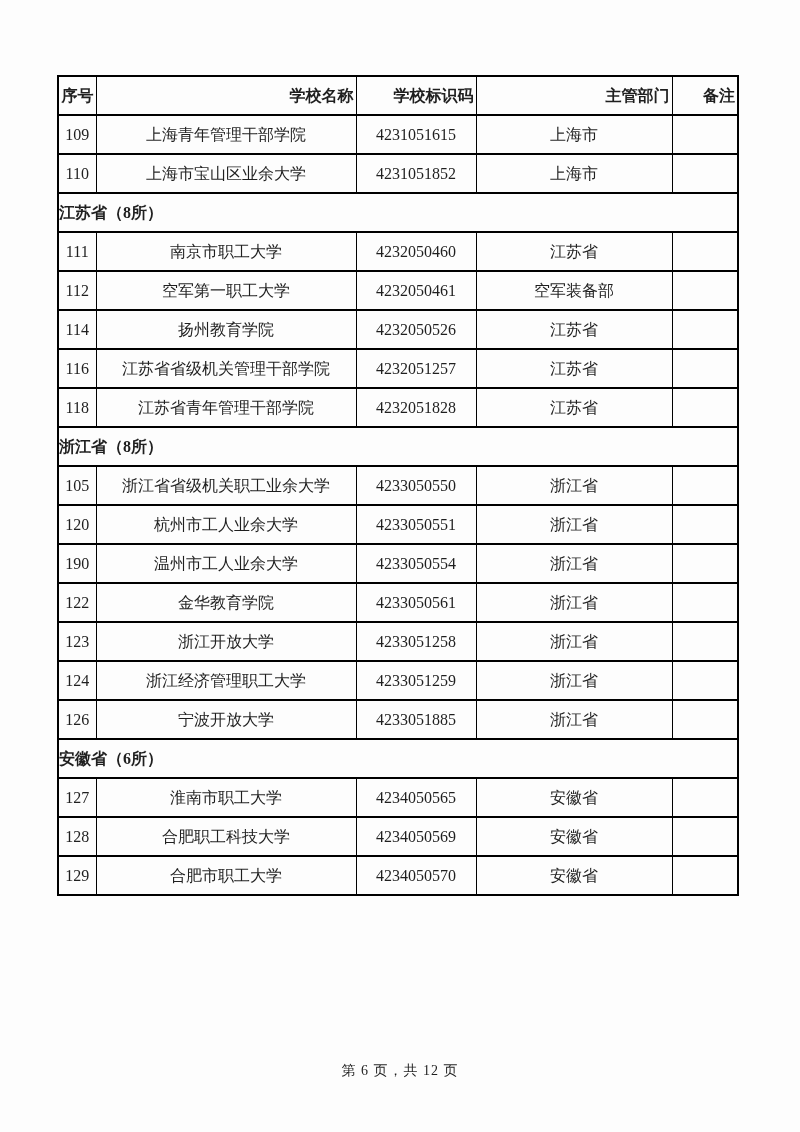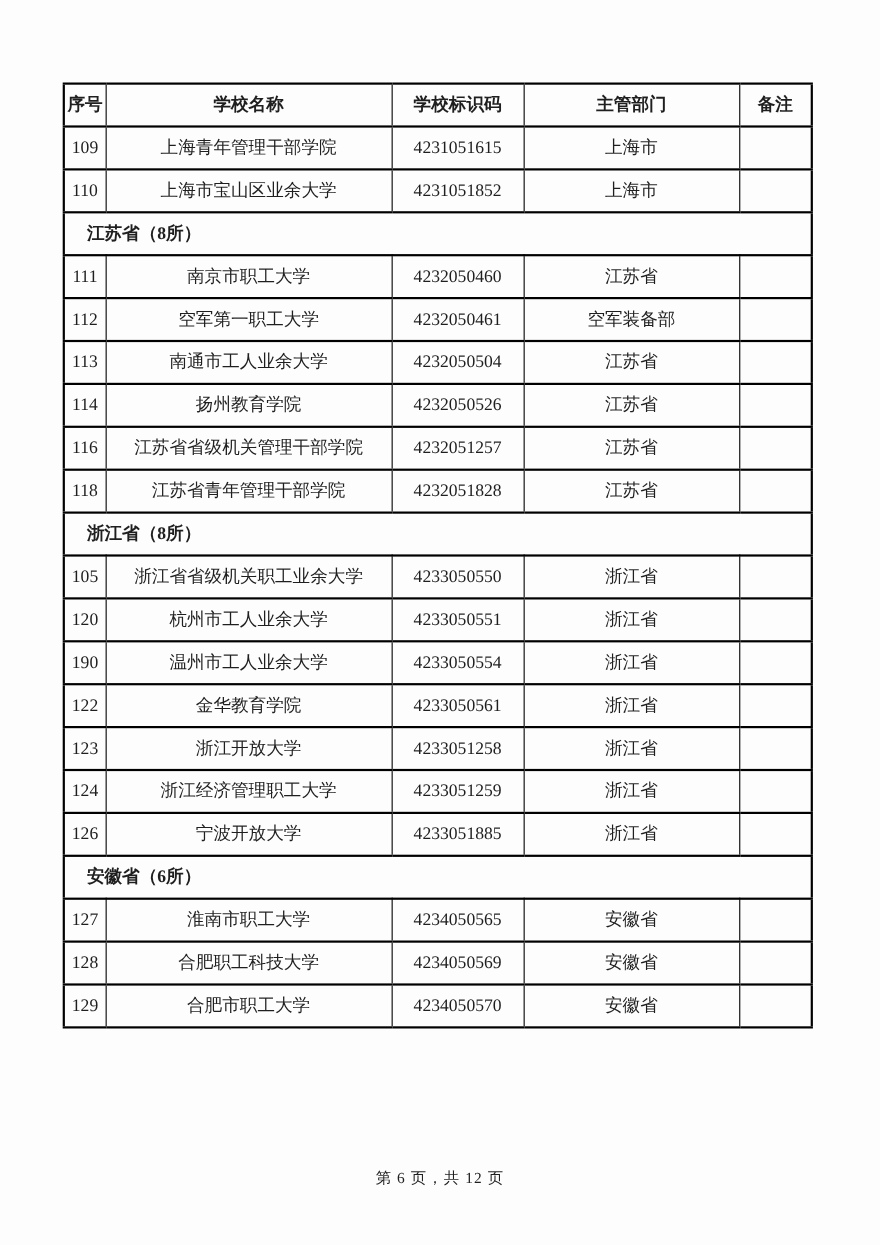--- a/index.html
+++ b/index.html
@@ -41,25 +41,26 @@
     vertical-align: middle;
     font-size: 16px;
     line-height: 1.1;
     padding: 0 2px;
     overflow: hidden;
     white-space: nowrap;
   }
   .school-table th {
     font-weight: bold;
     font-size: 16px;
+    text-align: right;
   }
   .school-table td.section-cell {
     text-align: left;
     font-weight: bold;
-    padding-left: 20px;
+    padding-left: 0;
     font-size: 16px;
   }
   .page-footer {
     position: absolute;
     top: 1062px;
     left: 0;
     width: 800px;
     text-align: center;
     font-size: 14px;
     color: #1f1f1f;
@@ -114,27 +115,20 @@
             <td></td>
           </tr>
           <tr>
             <td>112</td>
             <td>空军第一职工大学</td>
             <td>4232050461</td>
             <td>空军装备部</td>
             <td></td>
           </tr>
           <tr>
-            <td>113</td>
-            <td>南通市工人业余大学</td>
-            <td>4232050504</td>
-            <td>江苏省</td>
-            <td></td>
-          </tr>
-          <tr>
             <td>114</td>
             <td>扬州教育学院</td>
             <td>4232050526</td>
             <td>江苏省</td>
             <td></td>
           </tr>
           <tr>
             <td>116</td>
             <td>江苏省省级机关管理干部学院</td>
             <td>4232051257</td>

